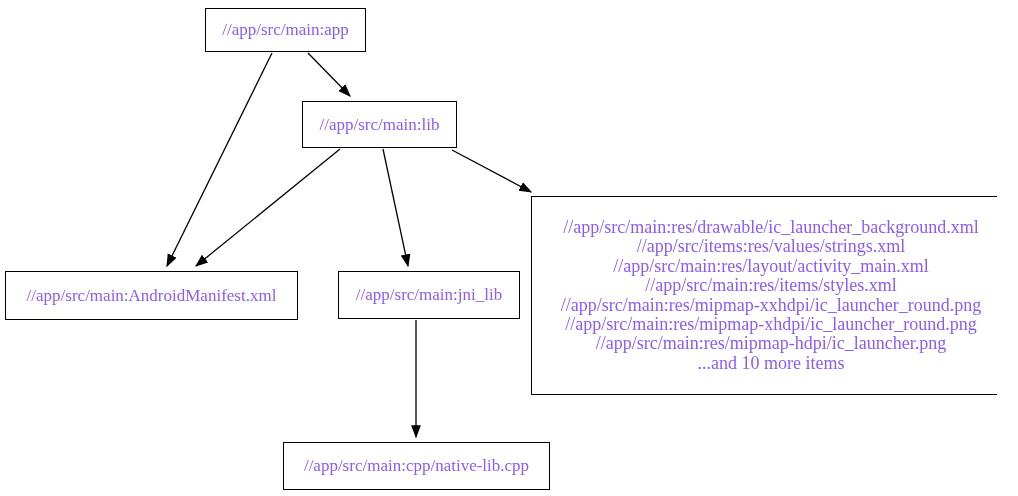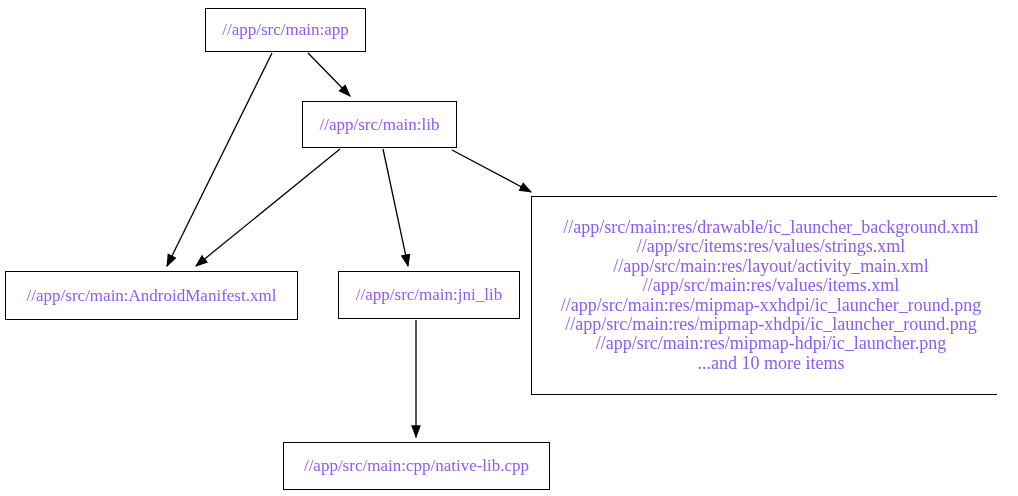--- a/index.html
+++ b/index.html
@@ -87,21 +87,21 @@
   <div class="node" id="node-lib">//app/src/main:lib</div>
 
   <div class="node" id="node-manifest">//app/src/main:AndroidManifest.xml</div>
 
   <div class="node" id="node-jni-lib">//app/src/main:jni_lib</div>
 
   <div class="node node-multiline" id="node-res-group">
     <div>//app/src/main:res/drawable/ic_launcher_background.xml</div>
     <div>//app/src/items:res/values/strings.xml</div>
     <div>//app/src/main:res/layout/activity_main.xml</div>
-    <div>//app/src/main:res/values/items.xml</div>
+    <div>//app/src/main:res/items/styles.xml</div>
     <div>//app/src/main:res/mipmap-xxhdpi/ic_launcher_round.png</div>
     <div>//app/src/main:res/mipmap-xhdpi/ic_launcher_round.png</div>
     <div>//app/src/main:res/mipmap-hdpi/ic_launcher.png</div>
     <div>...and 10 more items</div>
   </div>
 
   <div class="node" id="node-native-lib">//app/src/main:cpp/native-lib.cpp</div>
 
 </div>
 

